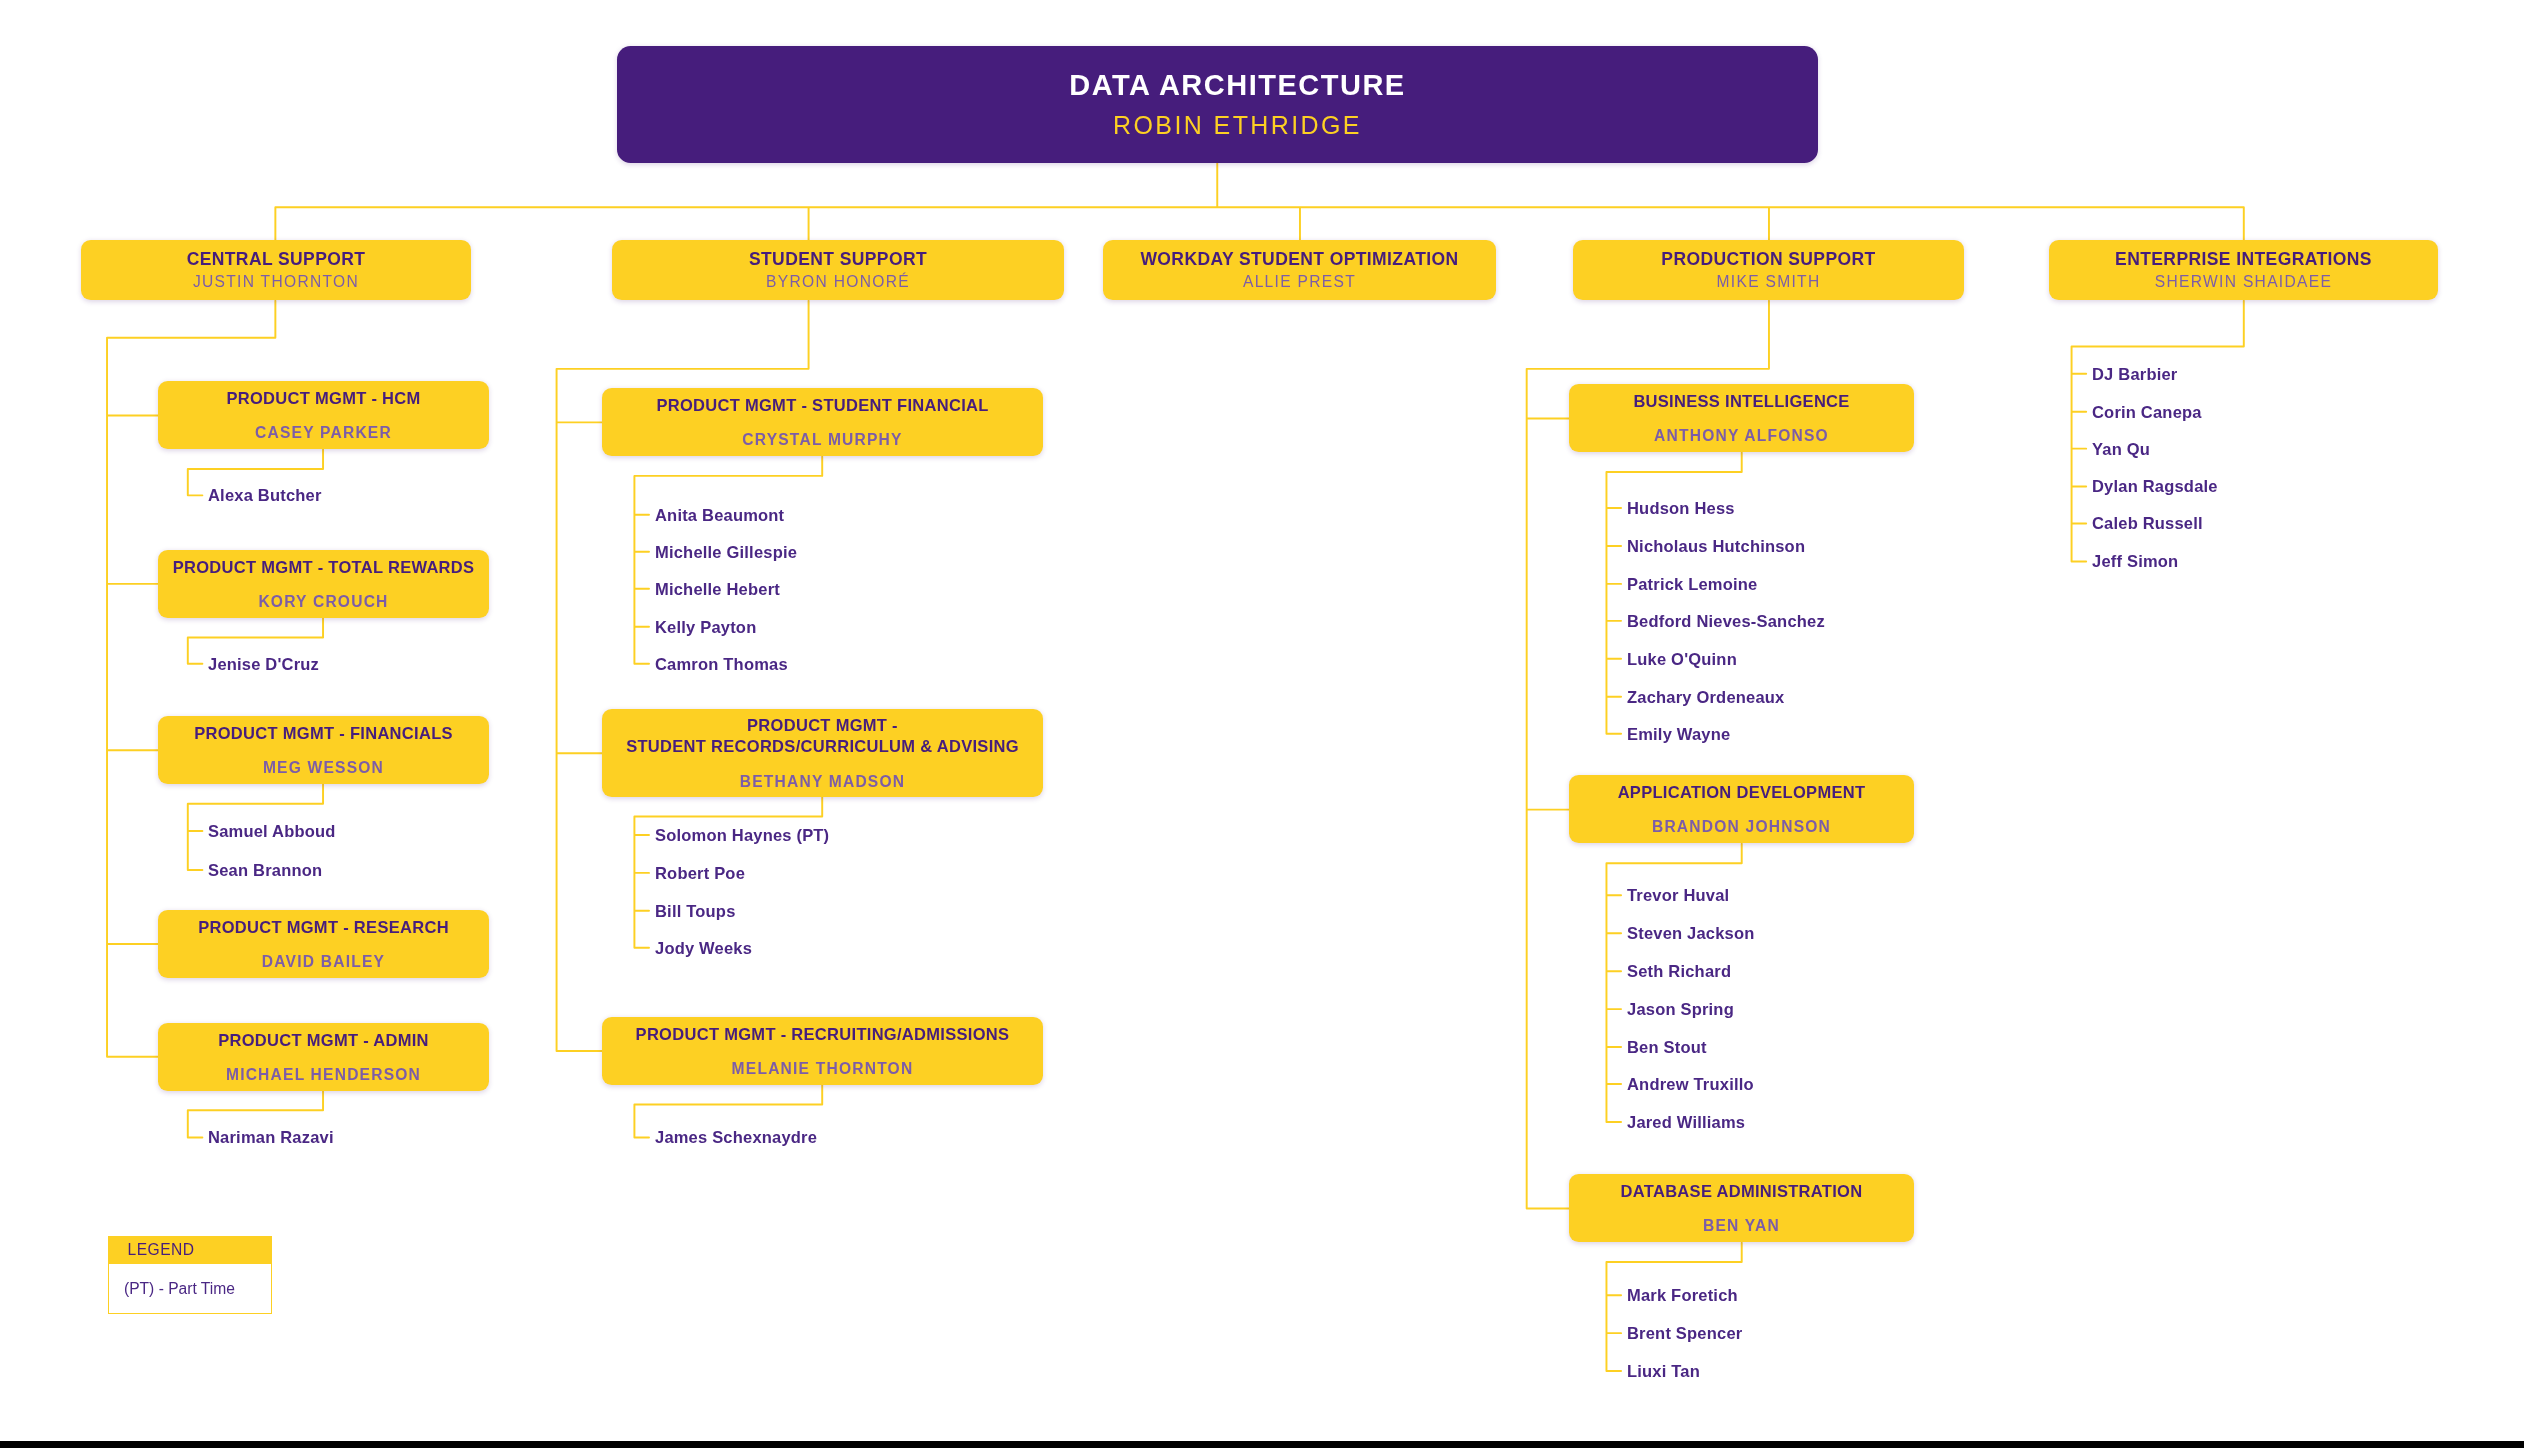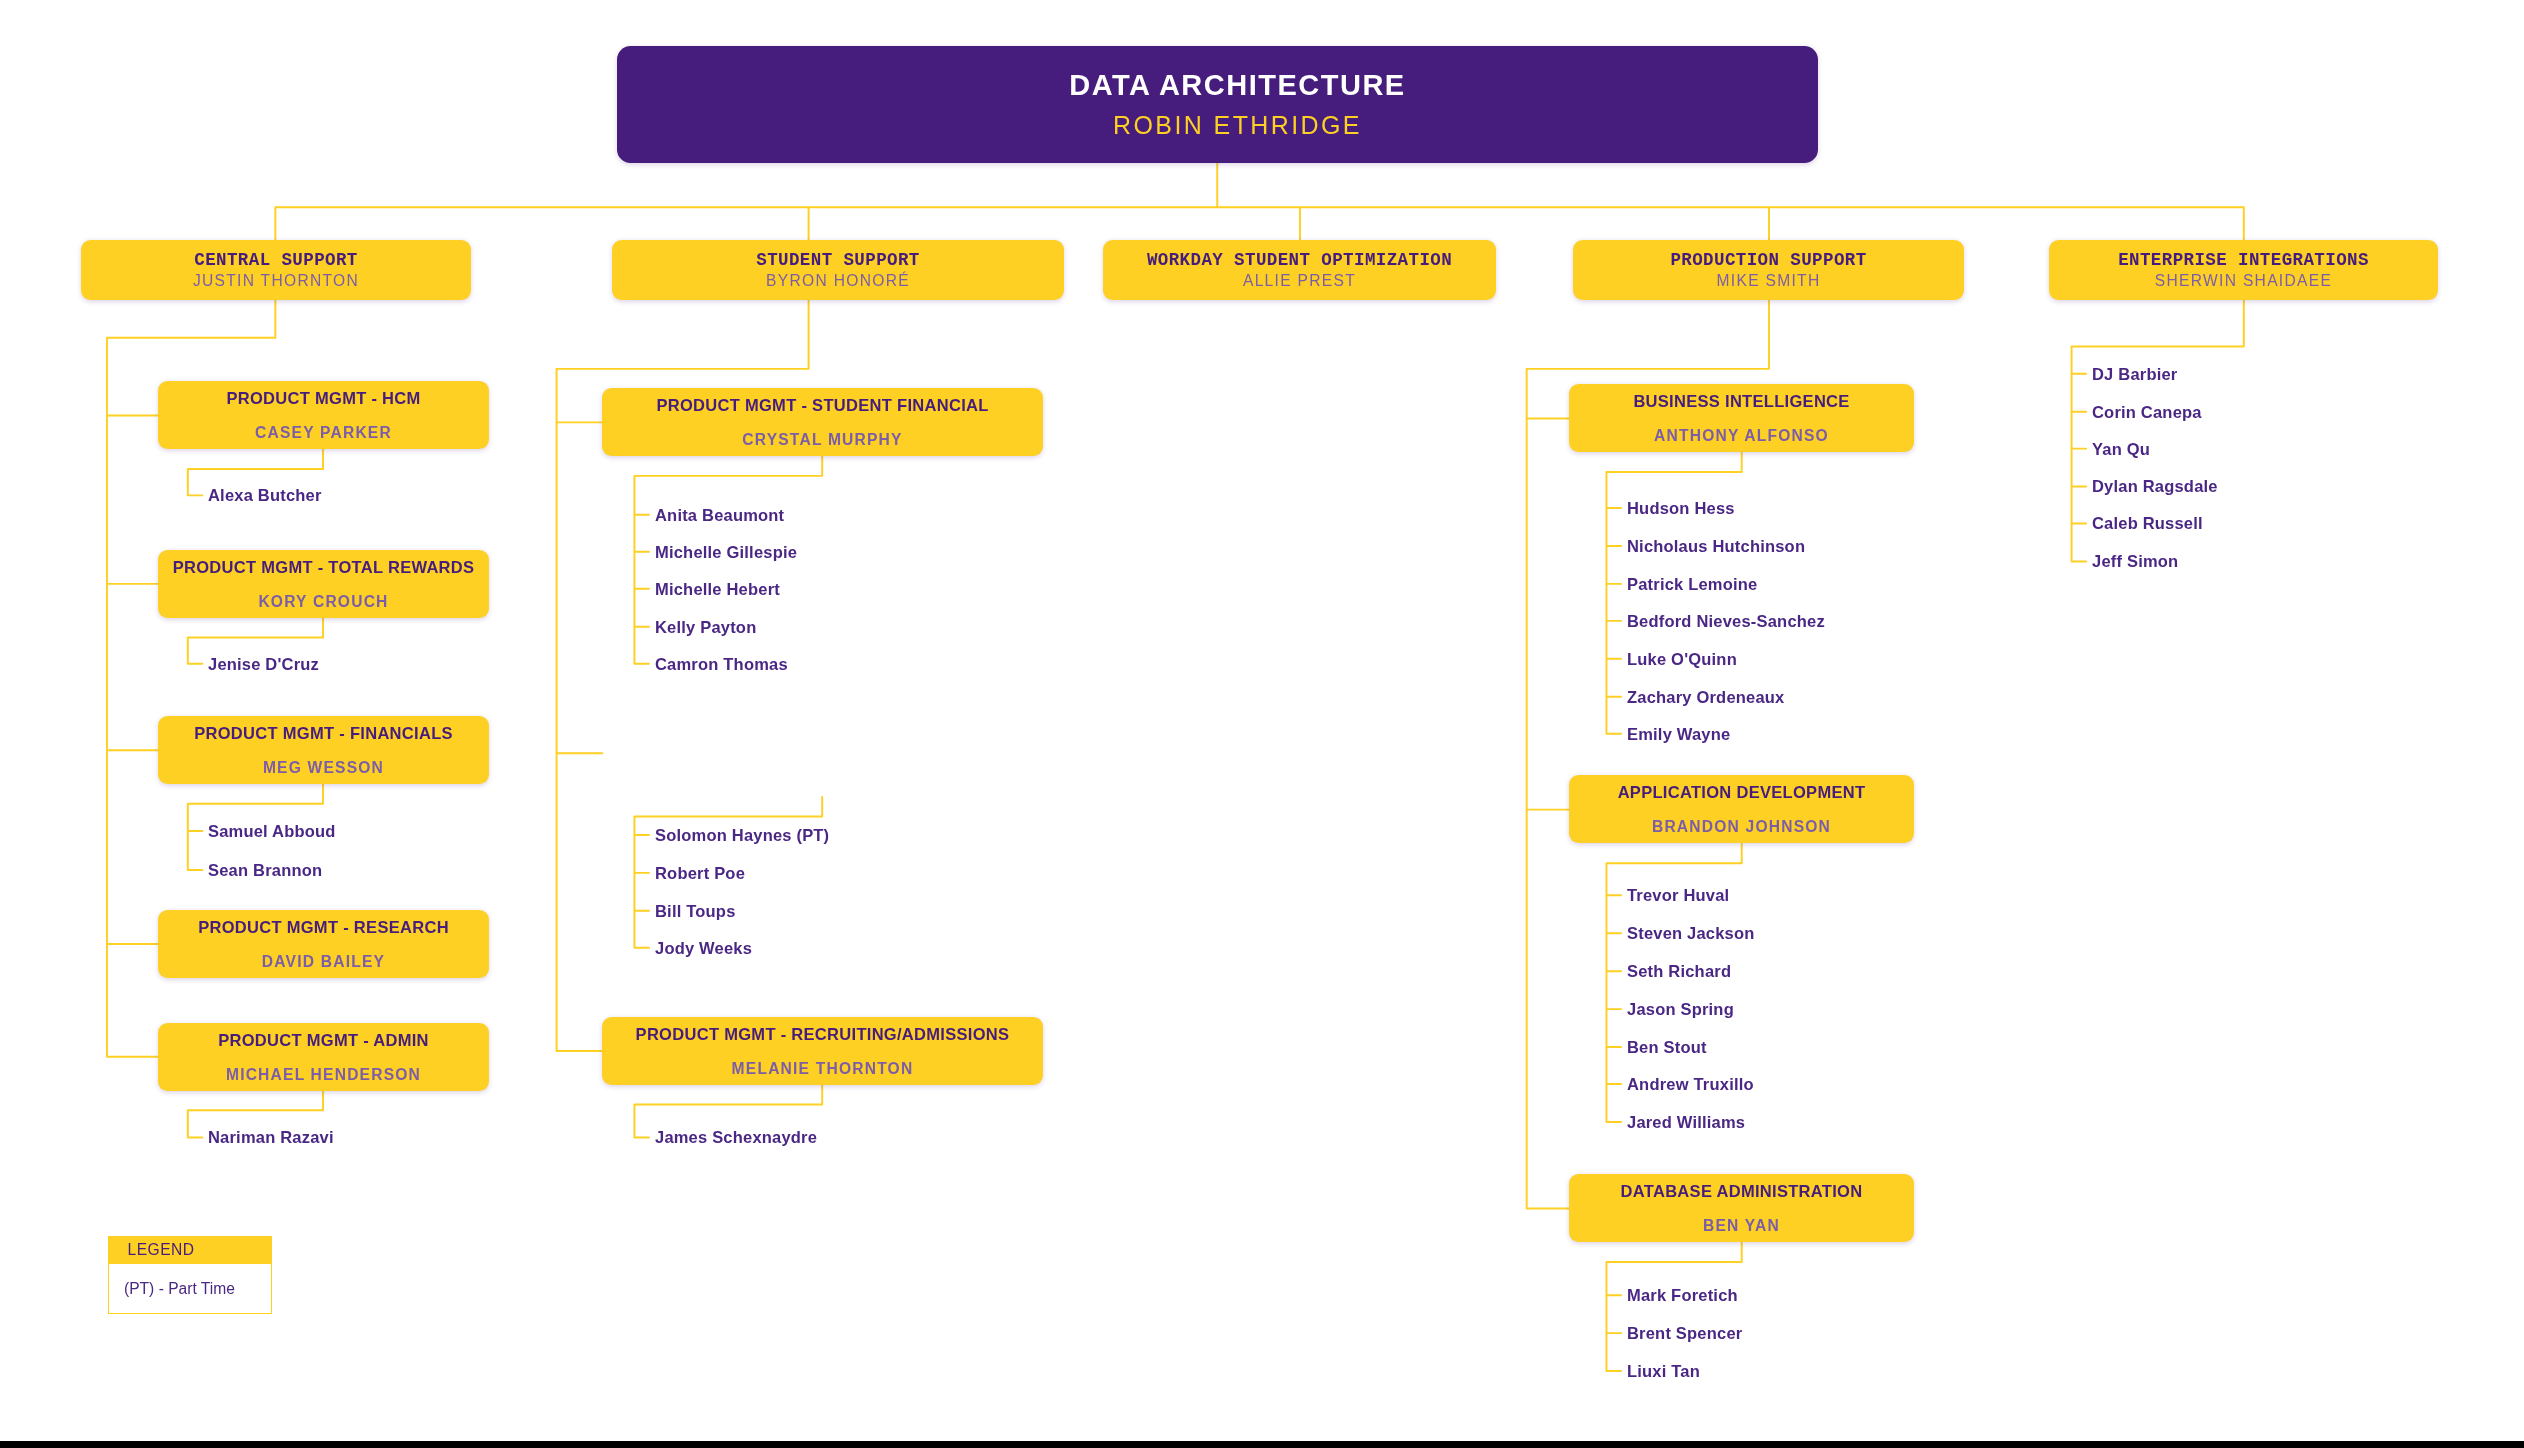--- a/index.html
+++ b/index.html
@@ -13,21 +13,21 @@
   html,body{margin:0;padding:0;background:var(--background);}
   body{font-family:"Liberation Sans","DejaVu Sans",sans-serif;}
   #canvas{position:relative;width:2525px;height:1449px;background:var(--background);overflow:hidden;}
   #connectors{position:absolute;left:0;top:0;z-index:0;}
   .node{position:absolute;z-index:1;display:flex;flex-direction:column;align-items:center;justify-content:center;
         text-align:center;box-sizing:border-box;border-radius:9.7px;background:var(--gold);
         box-shadow:0 1.9px 4.9px rgba(70,29,124,0.18);}
   .root-box{background:var(--purple);border-radius:13.6px;padding-left:40px;}
   .root-box .t{color:#FFFFFF;font-size:29px;font-weight:700;letter-spacing:1.5px;}
   .root-box .s{color:var(--gold);font-size:25px;font-weight:500;letter-spacing:2.4px;margin-top:8.8px;}
-  .dept .t{color:var(--purple);font-size:17.5px;font-weight:700;letter-spacing:0.4px;font-family:Liberation Mono, monospace;}
+  .dept .t{color:var(--purple);font-size:17.5px;font-weight:700;letter-spacing:0.4px;}
   .dept .s{color:var(--subtitle_purple);font-size:15.6px;font-weight:500;letter-spacing:1.3px;margin-top:2.9px;}
   .team .t{color:var(--purple);font-size:16.5px;font-weight:700;letter-spacing:0.3px;line-height:1.25;}
   .team .s{color:var(--subtitle_purple);font-size:15.6px;font-weight:700;letter-spacing:1.2px;margin-top:16px;}
   .leaf{position:absolute;z-index:1;transform:translateY(-50%);white-space:nowrap;
         color:var(--member_purple);font-size:16.5px;font-weight:700;letter-spacing:0.2px;}
   .legend-header{position:absolute;z-index:1;background:var(--gold);display:flex;align-items:center;
         box-sizing:border-box;padding-left:19.5px;color:var(--purple);font-size:15.6px;font-weight:400;letter-spacing:0.5px;}
   .legend-body{position:absolute;z-index:1;background:#FFFFFF;border:1.9px solid var(--gold);border-top:none;
         display:flex;align-items:center;box-sizing:border-box;padding-left:15px;color:var(--member_purple);
         font-size:15.6px;font-weight:400;}
@@ -107,20 +107,25 @@
   <div class="leaf" style="left:208px;top:495px">Alexa Butcher</div>
   <div class="leaf" style="left:208px;top:664px">Jenise D'Cruz</div>
   <div class="leaf" style="left:208px;top:831px">Samuel Abboud</div>
   <div class="leaf" style="left:208px;top:870px">Sean Brannon</div>
   <div class="leaf" style="left:208px;top:1137px">Nariman Razavi</div>
 
   <div class="node team" style="left:602px;top:388px;width:441px;height:68px">
     <div class="t">PRODUCT MGMT - STUDENT FINANCIAL</div>
     <div class="s">CRYSTAL MURPHY</div>
   </div>
+  <div class="node team" style="left:602px;top:709px;width:441px;height:88px">
+    <div class="t">PRODUCT MGMT -</div>
+    <div class="t">STUDENT RECORDS/CURRICULUM &amp; ADVISING</div>
+    <div class="s">BETHANY MADSON</div>
+  </div>
   <div class="node team" style="left:602px;top:1017px;width:441px;height:68px">
     <div class="t">PRODUCT MGMT - RECRUITING/ADMISSIONS</div>
     <div class="s">MELANIE THORNTON</div>
   </div>
 
   <div class="leaf" style="left:655px;top:515px">Anita Beaumont</div>
   <div class="leaf" style="left:655px;top:552px">Michelle Gillespie</div>
   <div class="leaf" style="left:655px;top:589px">Michelle Hebert</div>
   <div class="leaf" style="left:655px;top:627px">Kelly Payton</div>
   <div class="leaf" style="left:655px;top:664px">Camron Thomas</div>

